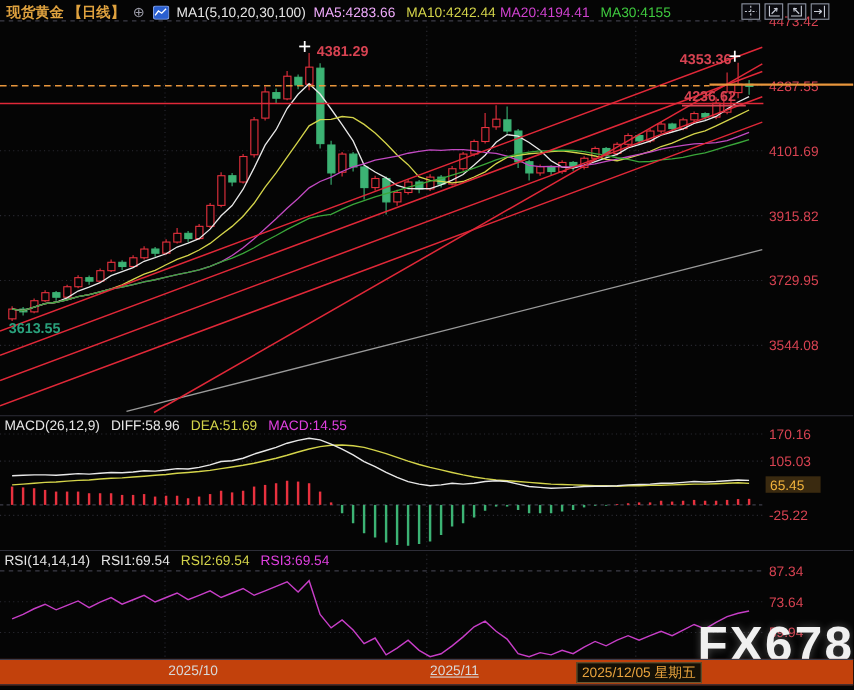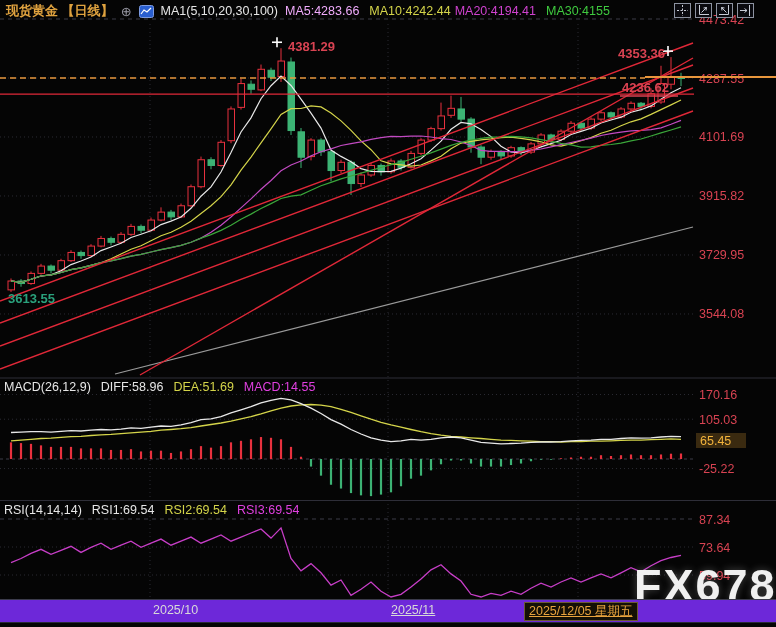--- a/index.html
+++ b/index.html
@@ -10,23 +10,23 @@
        align-items:center;gap:7px;padding-left:6px;box-sizing:border-box;font-size:12.5px;}
   .hdr .title{font-weight:bold;font-size:13px;}
   .hdr .expand{color:#9a9aa6;font-size:13px;cursor:pointer;}
   .hdr .chip{display:inline-flex;align-items:center;}
   .toolbar{position:absolute;right:22px;top:3px;z-index:5;display:flex;gap:4px;}
   .tool{width:17px;height:15px;border:1px solid #8d93a1;box-sizing:border-box;display:flex;
         align-items:center;justify-content:center;background:#0a0a0f;cursor:pointer;}
   .panel-row{position:absolute;left:4px;z-index:3;font-size:12.5px;white-space:nowrap;}
   .panel-row span{margin-right:10px;}
   .timebar{position:absolute;left:0;top:599px;width:776px;height:22px;z-index:3;
-           background:#6d28d9;border-top:1px solid #3c3c4c;border-bottom:1px solid #2a2a36;}
+           background:#c2410c;border-top:1px solid #3c3c4c;border-bottom:1px solid #2a2a36;}
   .timebar span{position:absolute;top:3px;font-size:12.5px;}
-  .timebar .hl{border:1px solid #6b5a33;background:#141006;padding:0 4px;top:2px;text-decoration:underline;}
+  .timebar .hl{border:1px solid #6b5a33;background:#141006;padding:0 4px;top:2px;}
   .watermark{position:absolute;left:634px;top:560px;z-index:2;font-size:45px;font-weight:600;
              letter-spacing:2px;color:#f0f0f0;text-shadow:0 0 8px rgba(255,255,255,.28);}
 </style>
 </head>
 <body>
 
 <div id="app">
 
   <div class="hdr">
     <span class="title" style="color: rgb(223, 162, 63);">现货黄金 【日线】</span>

